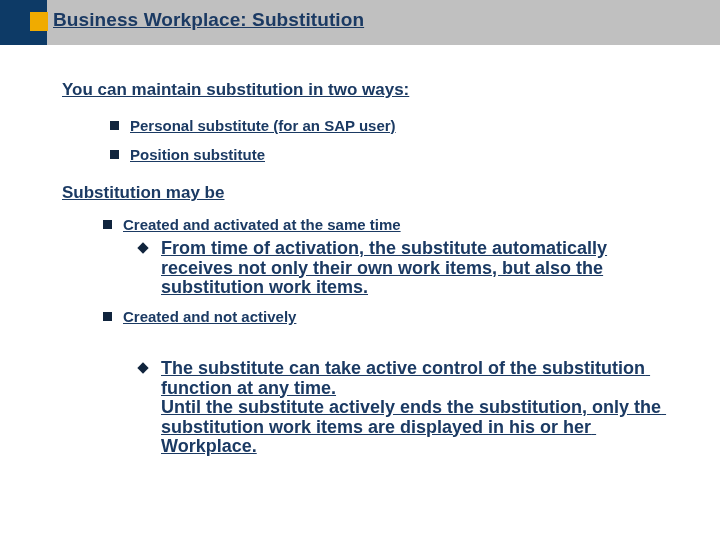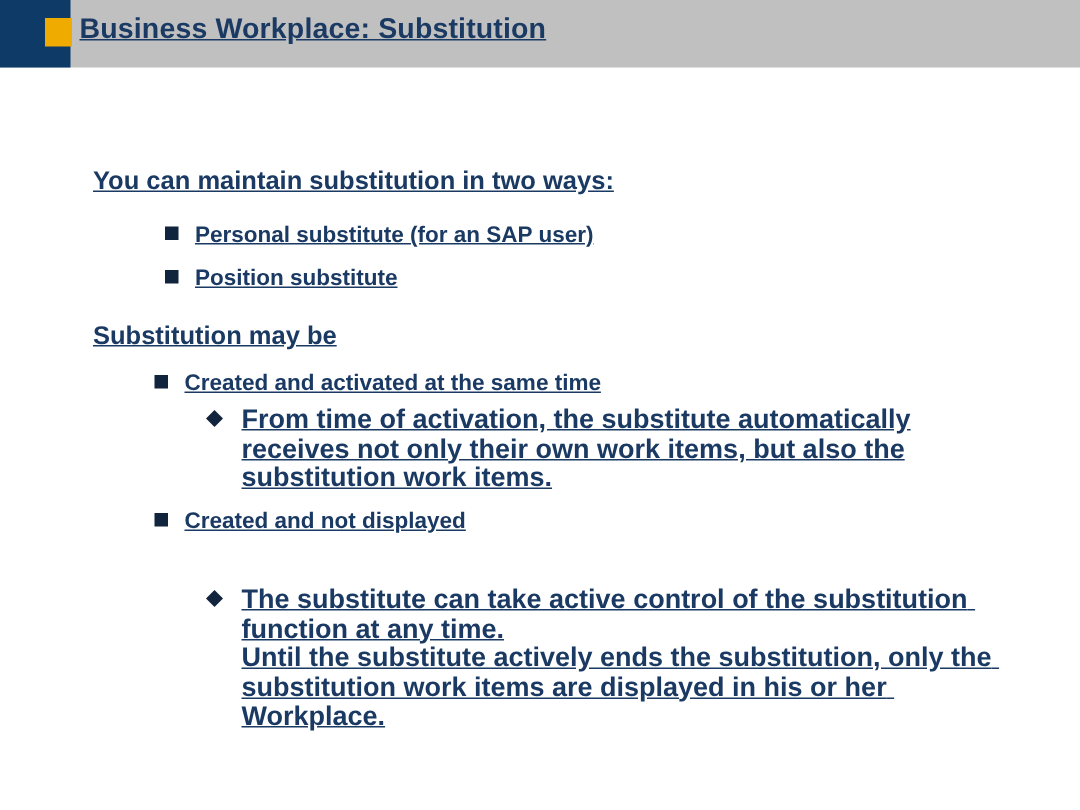--- a/index.html
+++ b/index.html
@@ -56,21 +56,21 @@
     color: #1b3a63;
     text-decoration: underline;
     white-space: nowrap;
     letter-spacing: 0.1px;
   }
 
   
   .content {
     position: absolute;
     left: 0;
-    top: 61px;
+    top: 30px;
     width: 612px;
     height: 450px;
   }
 
   .lvl1 {
     position: absolute;
     font-size: 17px;
     font-weight: bold;
     color: #1b3a63;
     text-decoration: underline;
@@ -154,21 +154,21 @@
   <div class="lvl2" style="left:103px; top:186px;">
     <span class="marker"></span><span class="txt">Created and activated at the same time</span>
   </div>
 
   <div class="lvl3" style="left:139px; top:209px; width:520px;">
     <span class="marker"></span>
     <span class="txt">From time of activation, the substitute automatically receives not only their own work items, but also the substitution work items.</span>
   </div>
 
   <div class="lvl2" style="left:103px; top:278px;">
-    <span class="marker"></span><span class="txt">Created and not displayed</span>
+    <span class="marker"></span><span class="txt">Created and not actively</span>
   </div>
 
   <div class="lvl3" style="left:139px; top:301px; width:524px;margin-top:28px;">
     <span class="marker"></span>
     <span class="txt" style="white-space:pre-wrap;">The substitute can take active control of the substitution function at any time.
 Until the substitute actively ends the substitution, only the substitution work items are displayed in his or her Workplace.</span>
   </div>
 
 </div>
 

